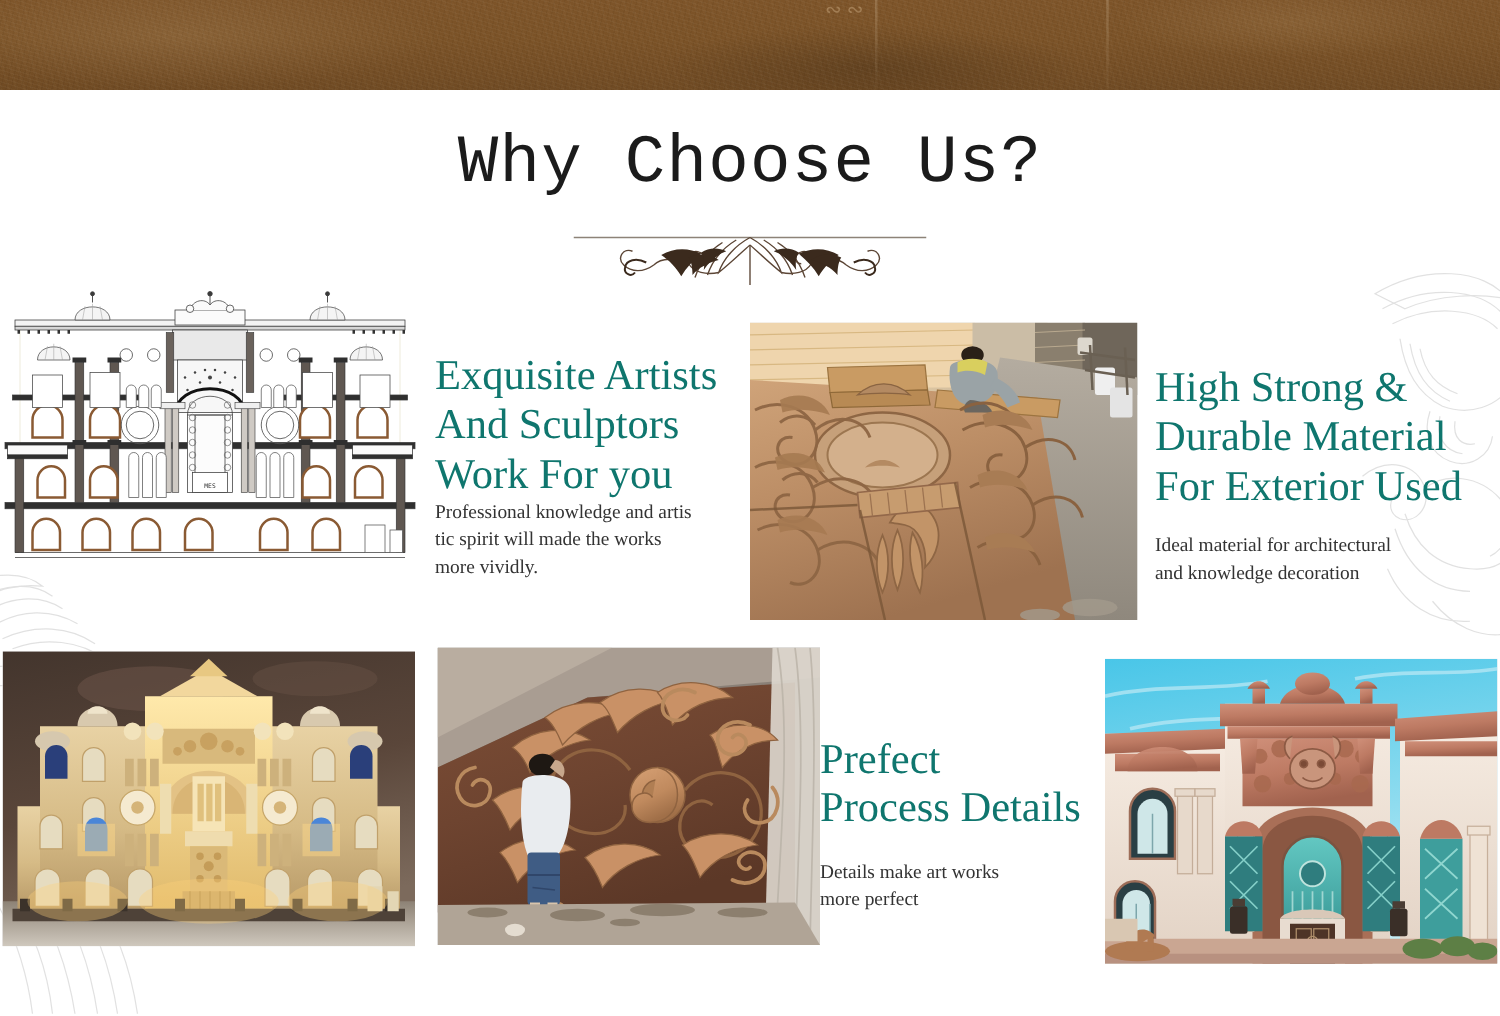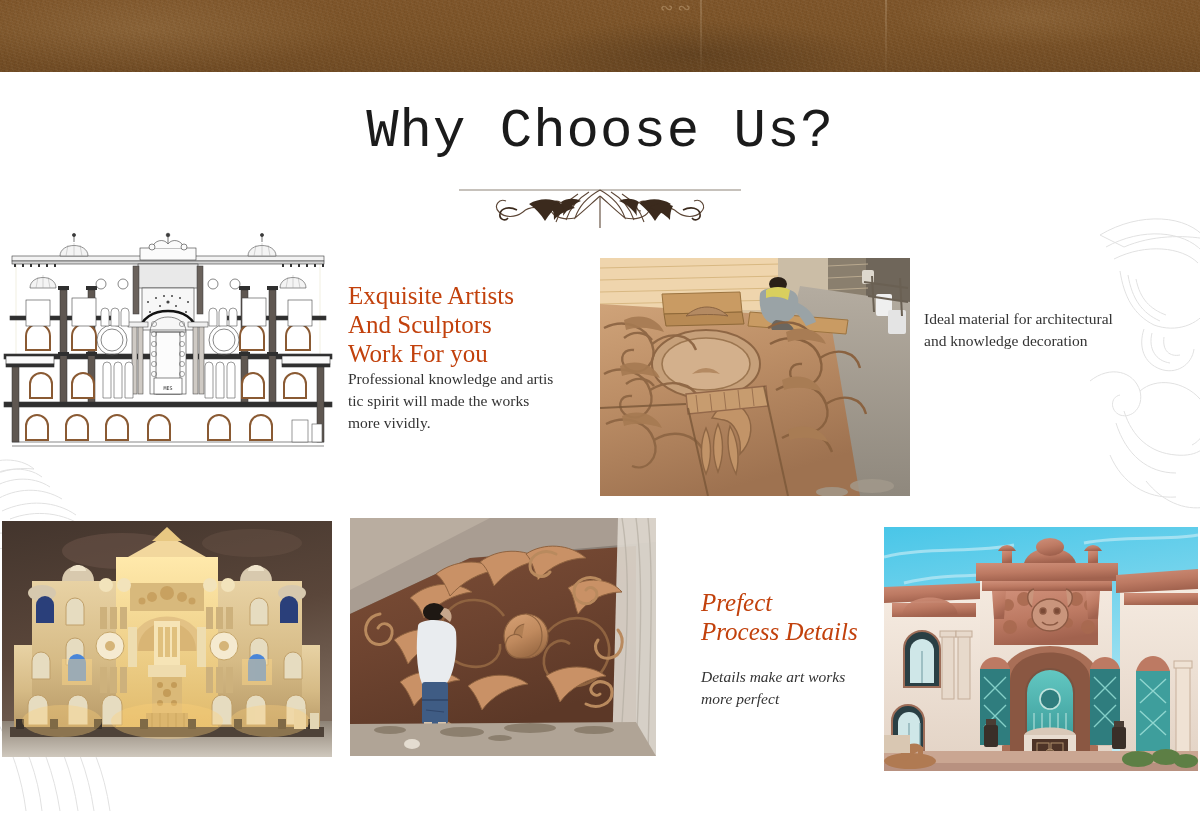--- a/index.html
+++ b/index.html
@@ -99,41 +99,41 @@
   
   .cad {
     left: 2px; top: 228px;
     width: 332px; height: 226px;
     background: #ffffff;
   }
 
   
   .tb-title {
     font-family: "Liberation Serif", "DejaVu Serif", serif;
-    font-size: 25px;
+    font-size: 34px;
     font-weight: 400;
-    color: #c2410c;
+    color: #0f766e;
     line-height: 1.16;
     white-space: pre-line;
   }
   .tb-body {
     font-family: "Liberation Serif", "DejaVu Serif", serif;
     font-size: 15.5px;
     color: #333333;
     line-height: 1.42;
     white-space: pre-line;
   }
 
   .block-1 { position: absolute; left: 348px; top: 281px; width: 250px; }
   .block-1 .tb-body { }
 
   .block-2 { position: absolute; left: 924px; top: 291px; width: 268px; }
   .block-2 .tb-body { margin-top: 17px; }
 
-  .block-3 { position: absolute; left: 701px; top: 588px; width: 210px; font-style: italic; }
+  .block-3 { position: absolute; left: 656px; top: 588px; width: 210px; }
   .block-3 .tb-body { margin-top: 20px; }
 </style>
 </head>
 <body>
 
 <div class="page">
 
   <div class="top-banner">
     <div class="grain"></div>
     <div class="seam" style="left:700px"></div>
@@ -565,20 +565,23 @@
       </g>
 
       <g fill="#a39a8c" opacity=".8">
         <ellipse cx="272" cy="228" rx="22" ry="7"></ellipse>
         <ellipse cx="232" cy="234" rx="16" ry="5"></ellipse>
       </g>
     </svg>
   </div>
 
   <div class="block-2">
+    <div class="tb-title">High Strong &amp;
+Durable Material
+For Exterior Used</div>
     <div class="tb-body">Ideal material for architectural
 and knowledge decoration</div>
   </div>
 
   <div class="media" style="left:2px; top:521px; width:330px; height:236px;">
     <svg viewBox="0 0 330 236" width="330" height="236" preserveAspectRatio="none">
       <defs>
         <linearGradient id="nSky" x1="0" y1="0" x2="0.3" y2="1">
           <stop offset="0%" stop-color="#43352d"></stop>
           <stop offset="55%" stop-color="#5a463a"></stop>

